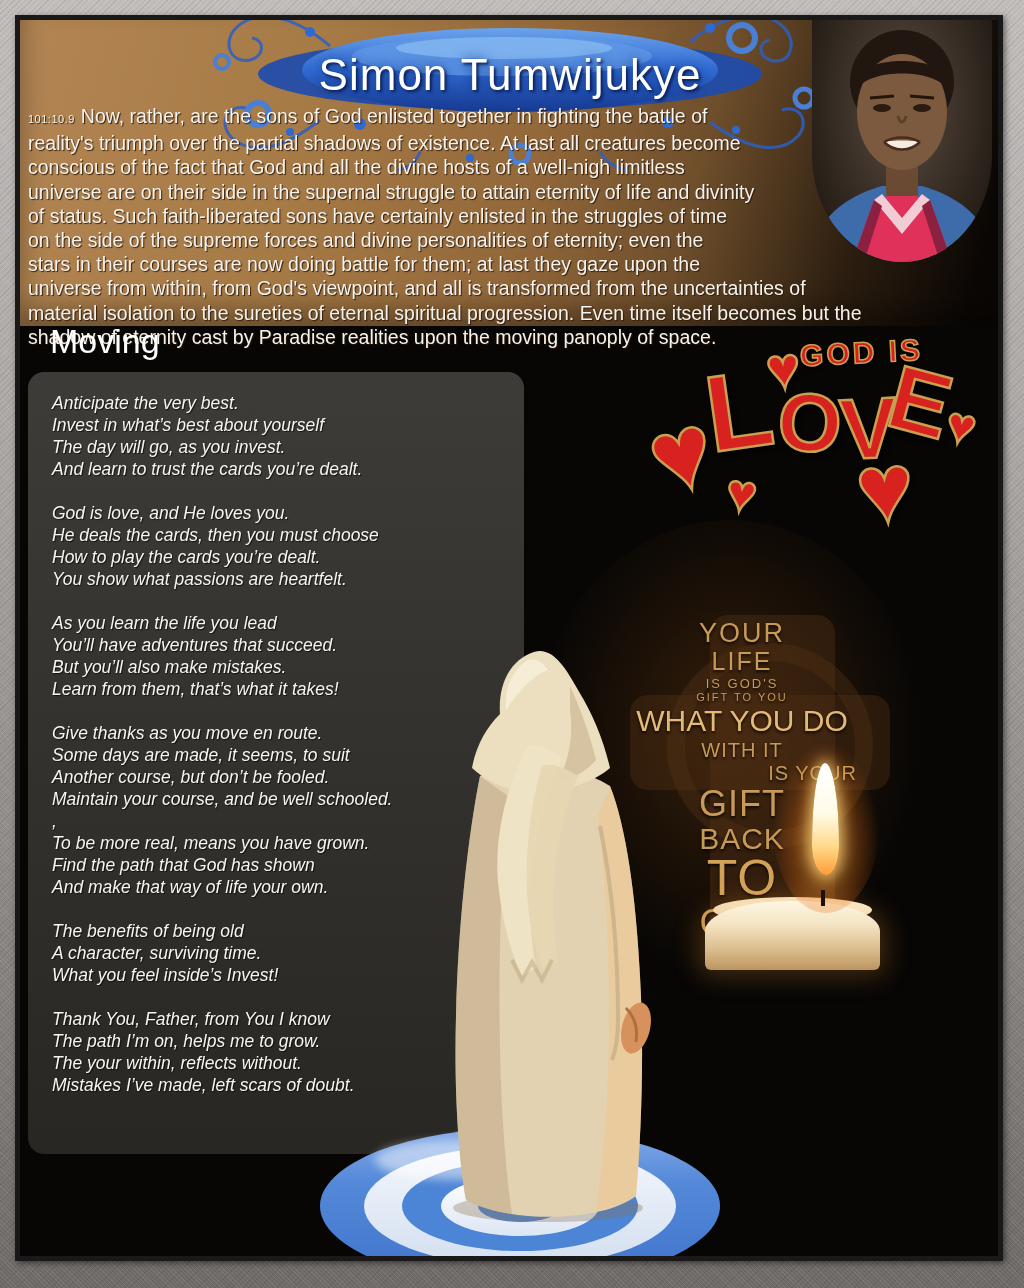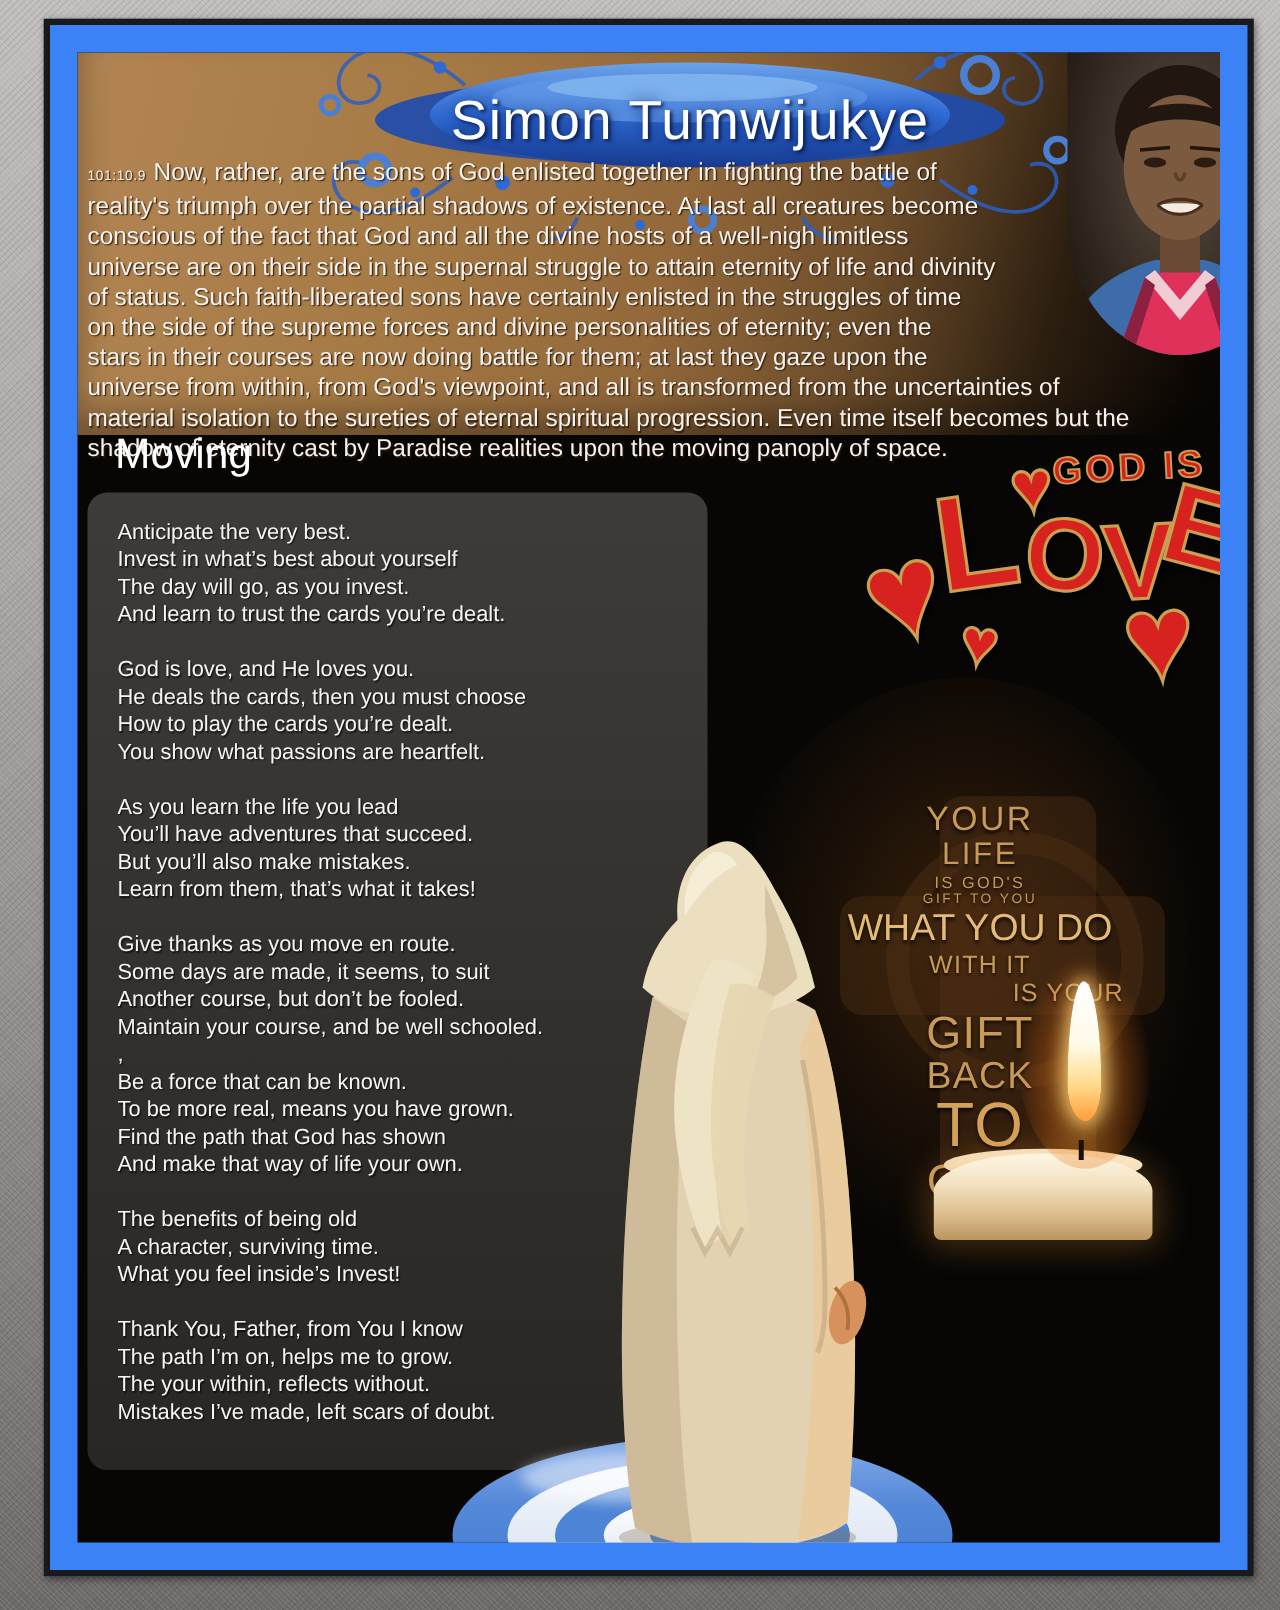--- a/index.html
+++ b/index.html
@@ -6,23 +6,22 @@
   body{
     width:1024px;height:1288px;position:relative;overflow:hidden;
     font-family:"Liberation Sans",sans-serif;
     background:
       repeating-linear-gradient(45deg, rgba(255,255,255,.08) 0 1px, rgba(0,0,0,0) 1px 3px),
       repeating-linear-gradient(-45deg, rgba(0,0,0,.08) 0 1px, rgba(0,0,0,0) 1px 4px),
       linear-gradient(180deg,#c2bebc 0%,#aba7a5 35%,#908c8a 65%,#6e6a68 100%);
   }
   .page{
     position:absolute;left:15px;top:15px;right:21px;bottom:27px;
-    background:#3b82f6;border:5px solid #191919;padding:22px;box-sizing:border-box;
+    background:#0f766e;border:5px solid #191919;padding:0;box-sizing:border-box;
     box-shadow:2px 2px 6px rgba(0,0,0,.5);
-    margin-left:20px;
   }
   .content{position:relative;width:100%;height:100%;background:#070605;overflow:hidden;}
 
   
   .header-sec{
     position:absolute;left:0;top:0;right:0;height:306px;
     background:linear-gradient(105deg,#b28553 0%,#a67a45 30%,#93683a 52%,#6e4e2b 68%,#2c1e10 84%,#0b0704 97%);
     box-shadow:inset 0 -18px 26px rgba(0,0,0,.35);
   }
   .splash{position:absolute;left:150px;top:-18px;width:680px;height:170px;}
@@ -45,20 +44,21 @@
   .vref{font-size:11px;letter-spacing:.5px;margin-right:6px;}
 
   
   .moving-title{position:absolute;left:30px;top:302px;font-size:34px;color:#ffffff;z-index:2;}
   .poem-panel{
     position:absolute;left:8px;top:352px;width:496px;height:782px;z-index:1;
     border-radius:16px;box-sizing:border-box;padding:20px 8px 0 24px;
     background:linear-gradient(180deg,rgba(142,140,132,.40) 0%,rgba(104,102,95,.34) 100%);
     font-size:17.5px;line-height:22px;color:#f6f5f2;
     text-shadow:1px 1px 1px rgba(0,0,0,.65);
+    font-style:italic;
   }
   .stanza{margin:0 0 22px 0;}
   .stanza.no-gap{margin-bottom:0;}
 
   
   .god-love{position:absolute;left:630px;top:302px;width:332px;height:218px;z-index:2;}
   .gl-top{
     position:absolute;left:150px;top:14px;font-size:30px;font-weight:700;letter-spacing:3px;
     color:#d52020;-webkit-text-stroke:1.5px #c9a050;transform:rotate(-3deg);
     text-shadow:2px 3px 3px rgba(0,0,0,.7);
@@ -250,21 +250,20 @@
         <div>Learn from them, that’s what it takes!</div>
       </div>
       <div class="stanza no-gap">
         <div>Give thanks as you move en route.</div>
         <div>Some days are made, it seems, to suit</div>
         <div>Another course, but don’t be fooled.</div>
         <div>Maintain your course, and be well schooled.</div>
       </div>
       <div class="stanza">
         <div>,</div>
-        <div>Be a force that can be known.</div>
         <div>To be more real, means you have grown.</div>
         <div>Find the path that God has shown</div>
         <div>And make that way of life your own.</div>
       </div>
       <div class="stanza">
         <div>The benefits of being old</div>
         <div>A character, surviving time.</div>
         <div>What you feel inside’s Invest!</div>
       </div>
       <div class="stanza">

